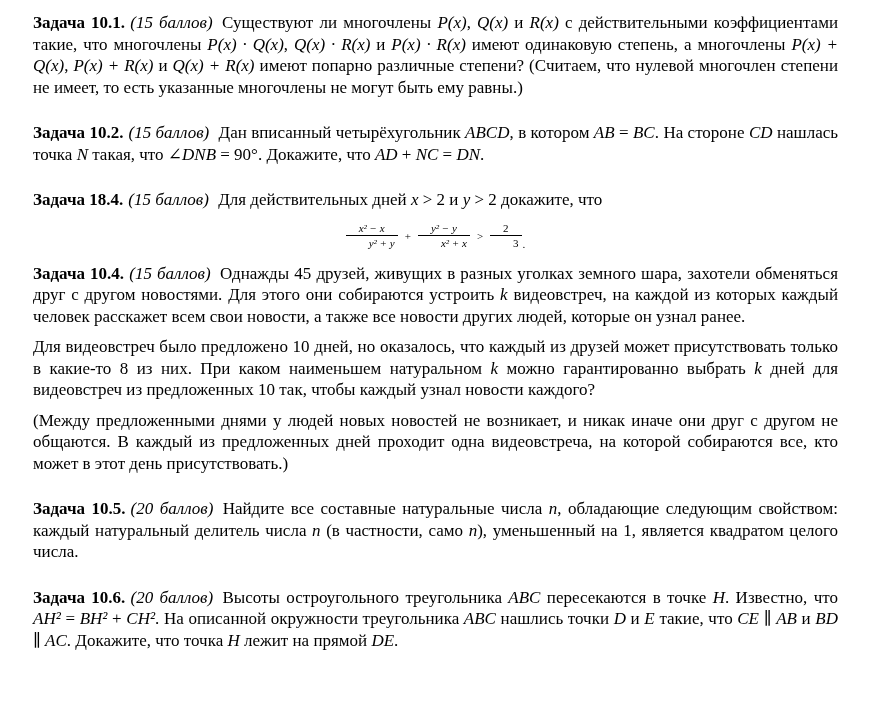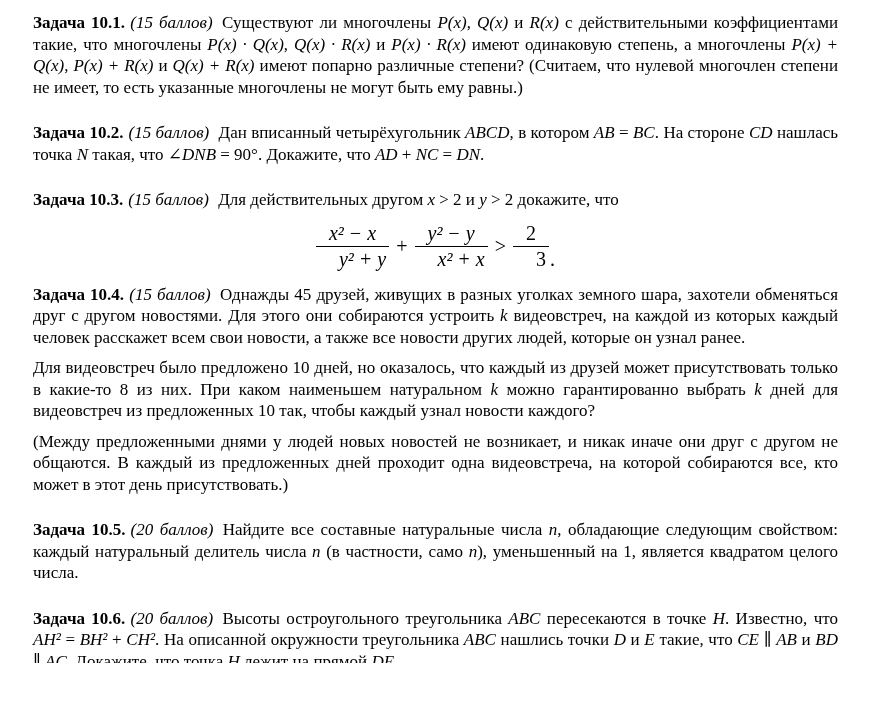--- a/index.html
+++ b/index.html
@@ -22,21 +22,21 @@
     -webkit-hyphens: auto;
   }
   .problem.inner { margin-bottom: 9px; }
   .problem.no-gap { margin-bottom: 0; }
   .prob-num { font-weight: bold; margin-right: 0.30em; }
   .prob-pts { font-style: italic; margin-right: 0.55em; }
   .seg-i { font-style: italic; }
   .formula {
     text-align: center;
     margin: 11px 0 13px 0;
-    font-size: 20px;
+    font-size: 11px;
     line-height: normal;
     text-decoration: underline;
   }
   .frac {
     display: inline-block;
     vertical-align: middle;
     text-align: center;
     line-height: 1.15;
   }
   .frac .num {
@@ -56,21 +56,21 @@
 
   <p class="problem">
     <span class="prob-num">Задача 10.1.</span><span class="prob-pts">(15 баллов)</span><span><span class="seg-r">Существуют ли многочлены </span><span class="seg-i">P(x)</span><span class="seg-r">, </span><span class="seg-i">Q(x)</span><span class="seg-r"> и </span><span class="seg-i">R(x)</span><span class="seg-r"> с действительными коэффициентами такие, что многочлены </span><span class="seg-i">P(x) · Q(x)</span><span class="seg-r">, </span><span class="seg-i">Q(x) · R(x)</span><span class="seg-r"> и </span><span class="seg-i">P(x) · R(x)</span><span class="seg-r"> имеют одинаковую степень, а многочлены </span><span class="seg-i">P(x) + Q(x)</span><span class="seg-r">, </span><span class="seg-i">P(x) + R(x)</span><span class="seg-r"> и </span><span class="seg-i">Q(x) + R(x)</span><span class="seg-r"> имеют попарно различные степени? (Считаем, что нулевой многочлен степени не имеет, то есть указанные многочлены не могут быть ему равны.)</span></span>
   </p>
 
   <p class="problem">
     <span class="prob-num">Задача 10.2.</span><span class="prob-pts">(15 баллов)</span><span><span class="seg-r">Дан вписанный четырёхугольник </span><span class="seg-i">ABCD</span><span class="seg-r">, в котором </span><span class="seg-i">AB</span><span class="seg-r"> = </span><span class="seg-i">BC</span><span class="seg-r">. На стороне </span><span class="seg-i">CD</span><span class="seg-r"> нашлась точка </span><span class="seg-i">N</span><span class="seg-r"> такая, что ∠</span><span class="seg-i">DNB</span><span class="seg-r"> = 90°. Докажите, что </span><span class="seg-i">AD</span><span class="seg-r"> + </span><span class="seg-i">NC</span><span class="seg-r"> = </span><span class="seg-i">DN</span><span class="seg-r">.</span></span>
   </p>
 
   <p class="problem no-gap">
-    <span class="prob-num">Задача 10.3.</span><span class="prob-pts">(15 баллов)</span><span><span class="seg-r">Для действительных другом </span><span class="seg-i">x</span><span class="seg-r"> &gt; 2 и </span><span class="seg-i">y</span><span class="seg-r"> &gt; 2 докажите, что</span></span>
+    <span class="prob-num">Задача 18.4.</span><span class="prob-pts">(15 баллов)</span><span><span class="seg-r">Для действительных дней </span><span class="seg-i">x</span><span class="seg-r"> &gt; 2 и </span><span class="seg-i">y</span><span class="seg-r"> &gt; 2 докажите, что</span></span>
   </p>
 
   <div class="formula">
     <span class="frac"><span class="num mi">x² − x</span><span class="den mi">y² + y</span></span><span class="op">+</span><span class="frac"><span class="num mi">y² − y</span><span class="den mi">x² + x</span></span><span class="op">&gt;</span><span class="frac"><span class="num">2</span><span class="den">3</span></span><span class="suffix">.</span>
   </div>
 
   <p class="problem inner">
     <span class="prob-num">Задача 10.4.</span><span class="prob-pts">(15 баллов)</span><span><span class="seg-r">Однажды 45 друзей, живущих в разных уголках земного шара, захотели обменяться друг с другом новостями. Для этого они собираются устроить </span><span class="seg-i">k</span><span class="seg-r"> видеовстреч, на каждой из которых каждый человек расскажет всем свои новости, а также все новости других людей, которые он узнал ранее.</span></span>
   </p>
 

